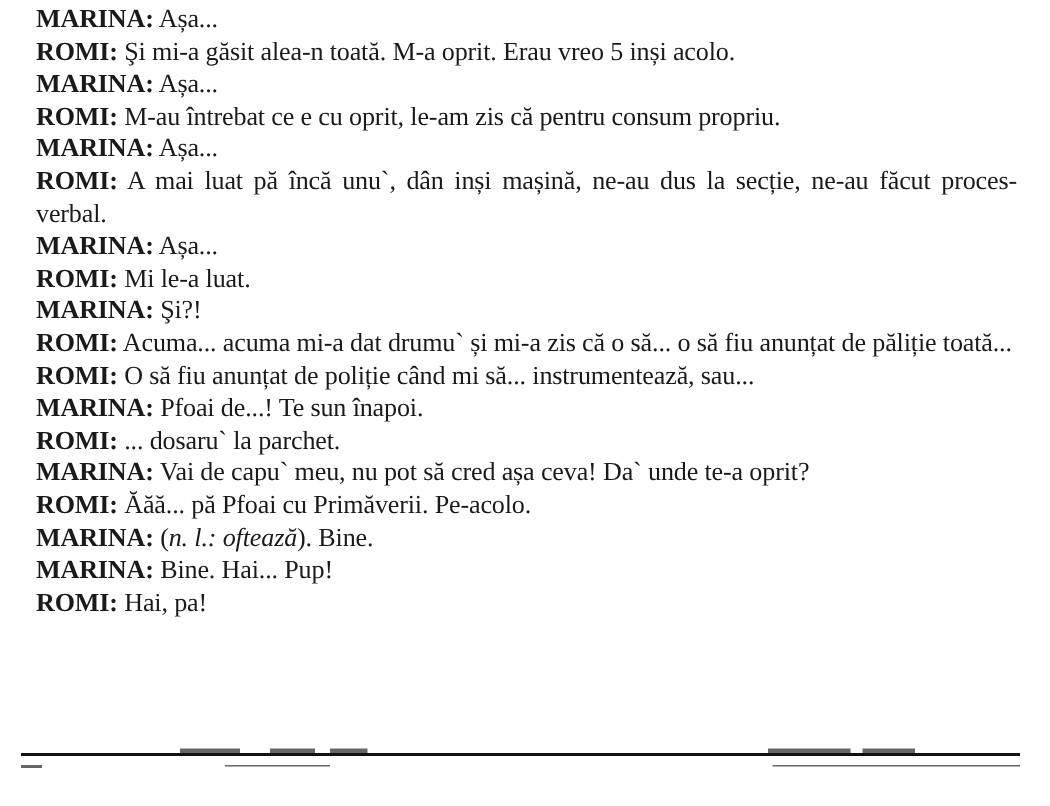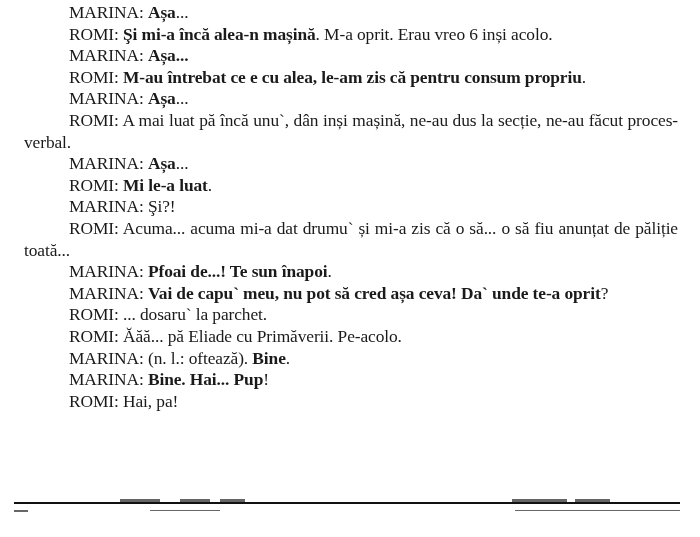--- a/index.html
+++ b/index.html
@@ -23,56 +23,56 @@
       line-height: 21.6px;
       color: #1a1a1a;
       text-align: justify;
       letter-spacing: -0.1px;
     }
     .turn {
       margin: 0;
       padding: 0;
     }
     .speaker {
-      font-weight: normal;
-      margin-left: 45px;
+      font-weight: bold;
     }
-    .b { font-weight: bold; }
-    .i { }
+    .b { font-weight: normal; }
+    .i { font-style: italic; }
     .artifact-line {
       position: absolute;
       left: 0;
       height: 2px;
       background: #111;
     }
     .artifact-noise {
       position: absolute;
       height: 2px;
       background: #333;
       opacity: 0.75;
     }
   </style>
 </head>
 <body>
 
 <div class="page" id="transcript">
     <p class="turn"><span class="speaker">MARINA:</span><span> </span><span class="b">Așa</span><span>...</span></p>
-    <p class="turn"><span class="speaker">ROMI:</span><span> </span><span class="b">Şi mi-a încă alea-n mașină</span><span>. M-a oprit. Erau vreo 6 inși acolo.</span></p>
+    <p class="turn"><span class="speaker">ROMI:</span><span> </span><span class="b">Şi mi-a găsit alea-n toată</span><span>. M-a oprit. Erau vreo 5 inși acolo.</span></p>
     <p class="turn"><span class="speaker">MARINA:</span><span> </span><span class="b">Așa...</span></p>
-    <p class="turn"><span class="speaker">ROMI:</span><span> </span><span class="b">M-au întrebat ce e cu alea, le-am zis că pentru consum propriu</span><span>.</span></p>
+    <p class="turn"><span class="speaker">ROMI:</span><span> </span><span class="b">M-au întrebat ce e cu oprit, le-am zis că pentru consum propriu</span><span>.</span></p>
     <p class="turn"><span class="speaker">MARINA:</span><span> </span><span class="b">Așa</span><span>...</span></p>
     <p class="turn"><span class="speaker">ROMI:</span><span> A mai luat pă încă unu`, dân inși mașină, ne-au dus la secție, ne-au făcut proces-verbal.</span></p>
     <p class="turn"><span class="speaker">MARINA:</span><span> </span><span class="b">Așa</span><span>...</span></p>
     <p class="turn"><span class="speaker">ROMI:</span><span> </span><span class="b">Mi le-a luat</span><span>.</span></p>
     <p class="turn"><span class="speaker">MARINA:</span><span> Şi?!</span></p>
     <p class="turn"><span class="speaker">ROMI:</span><span> Acuma... acuma mi-a dat drumu` și mi-a zis că o să... o să fiu anunțat de păliție toată...</span></p>
+    <p class="turn"><span class="speaker">ROMI:</span><span> O să fiu anunțat de poliție când mi să... instrumentează, sau</span><span class="b">...</span></p>
     <p class="turn"><span class="speaker">MARINA:</span><span> </span><span class="b">Pfoai de...! Te sun înapoi</span><span>.</span></p>
+    <p class="turn"><span class="speaker">ROMI:</span><span> ... dosaru` la parchet.</span></p>
     <p class="turn"><span class="speaker">MARINA:</span><span> </span><span class="b">Vai de capu` meu, nu pot să cred așa ceva! Da` unde te-a oprit</span><span>?</span></p>
-    <p class="turn"><span class="speaker">ROMI:</span><span> ... dosaru` la parchet.</span></p>
-    <p class="turn"><span class="speaker">ROMI:</span><span> Ăăă... pă Eliade cu Primăverii. Pe-acolo.</span></p>
+    <p class="turn"><span class="speaker">ROMI:</span><span> Ăăă... pă Pfoai cu Primăverii. Pe-acolo.</span></p>
     <p class="turn"><span class="speaker">MARINA:</span><span> (</span><span class="i">n. l.: oftează</span><span>). </span><span class="b">Bine</span><span>.</span></p>
     <p class="turn"><span class="speaker">MARINA:</span><span> </span><span class="b">Bine. Hai... Pup</span><span>!</span></p>
     <p class="turn"><span class="speaker">ROMI:</span><span> Hai, pa!</span></p>
   </div>
 
 <div class="artifact-line" style="top:502px; left:14px; width:666px; height:2px;"></div>
 <div class="artifact-noise" style="top:499px; left:120px; width:40px; height:3px;"></div>
 <div class="artifact-noise" style="top:499px; left:180px; width:30px; height:3px;"></div>
 <div class="artifact-noise" style="top:499px; left:220px; width:25px; height:3px;"></div>
 <div class="artifact-noise" style="top:499px; left:512px; width:55px; height:3px;"></div>

